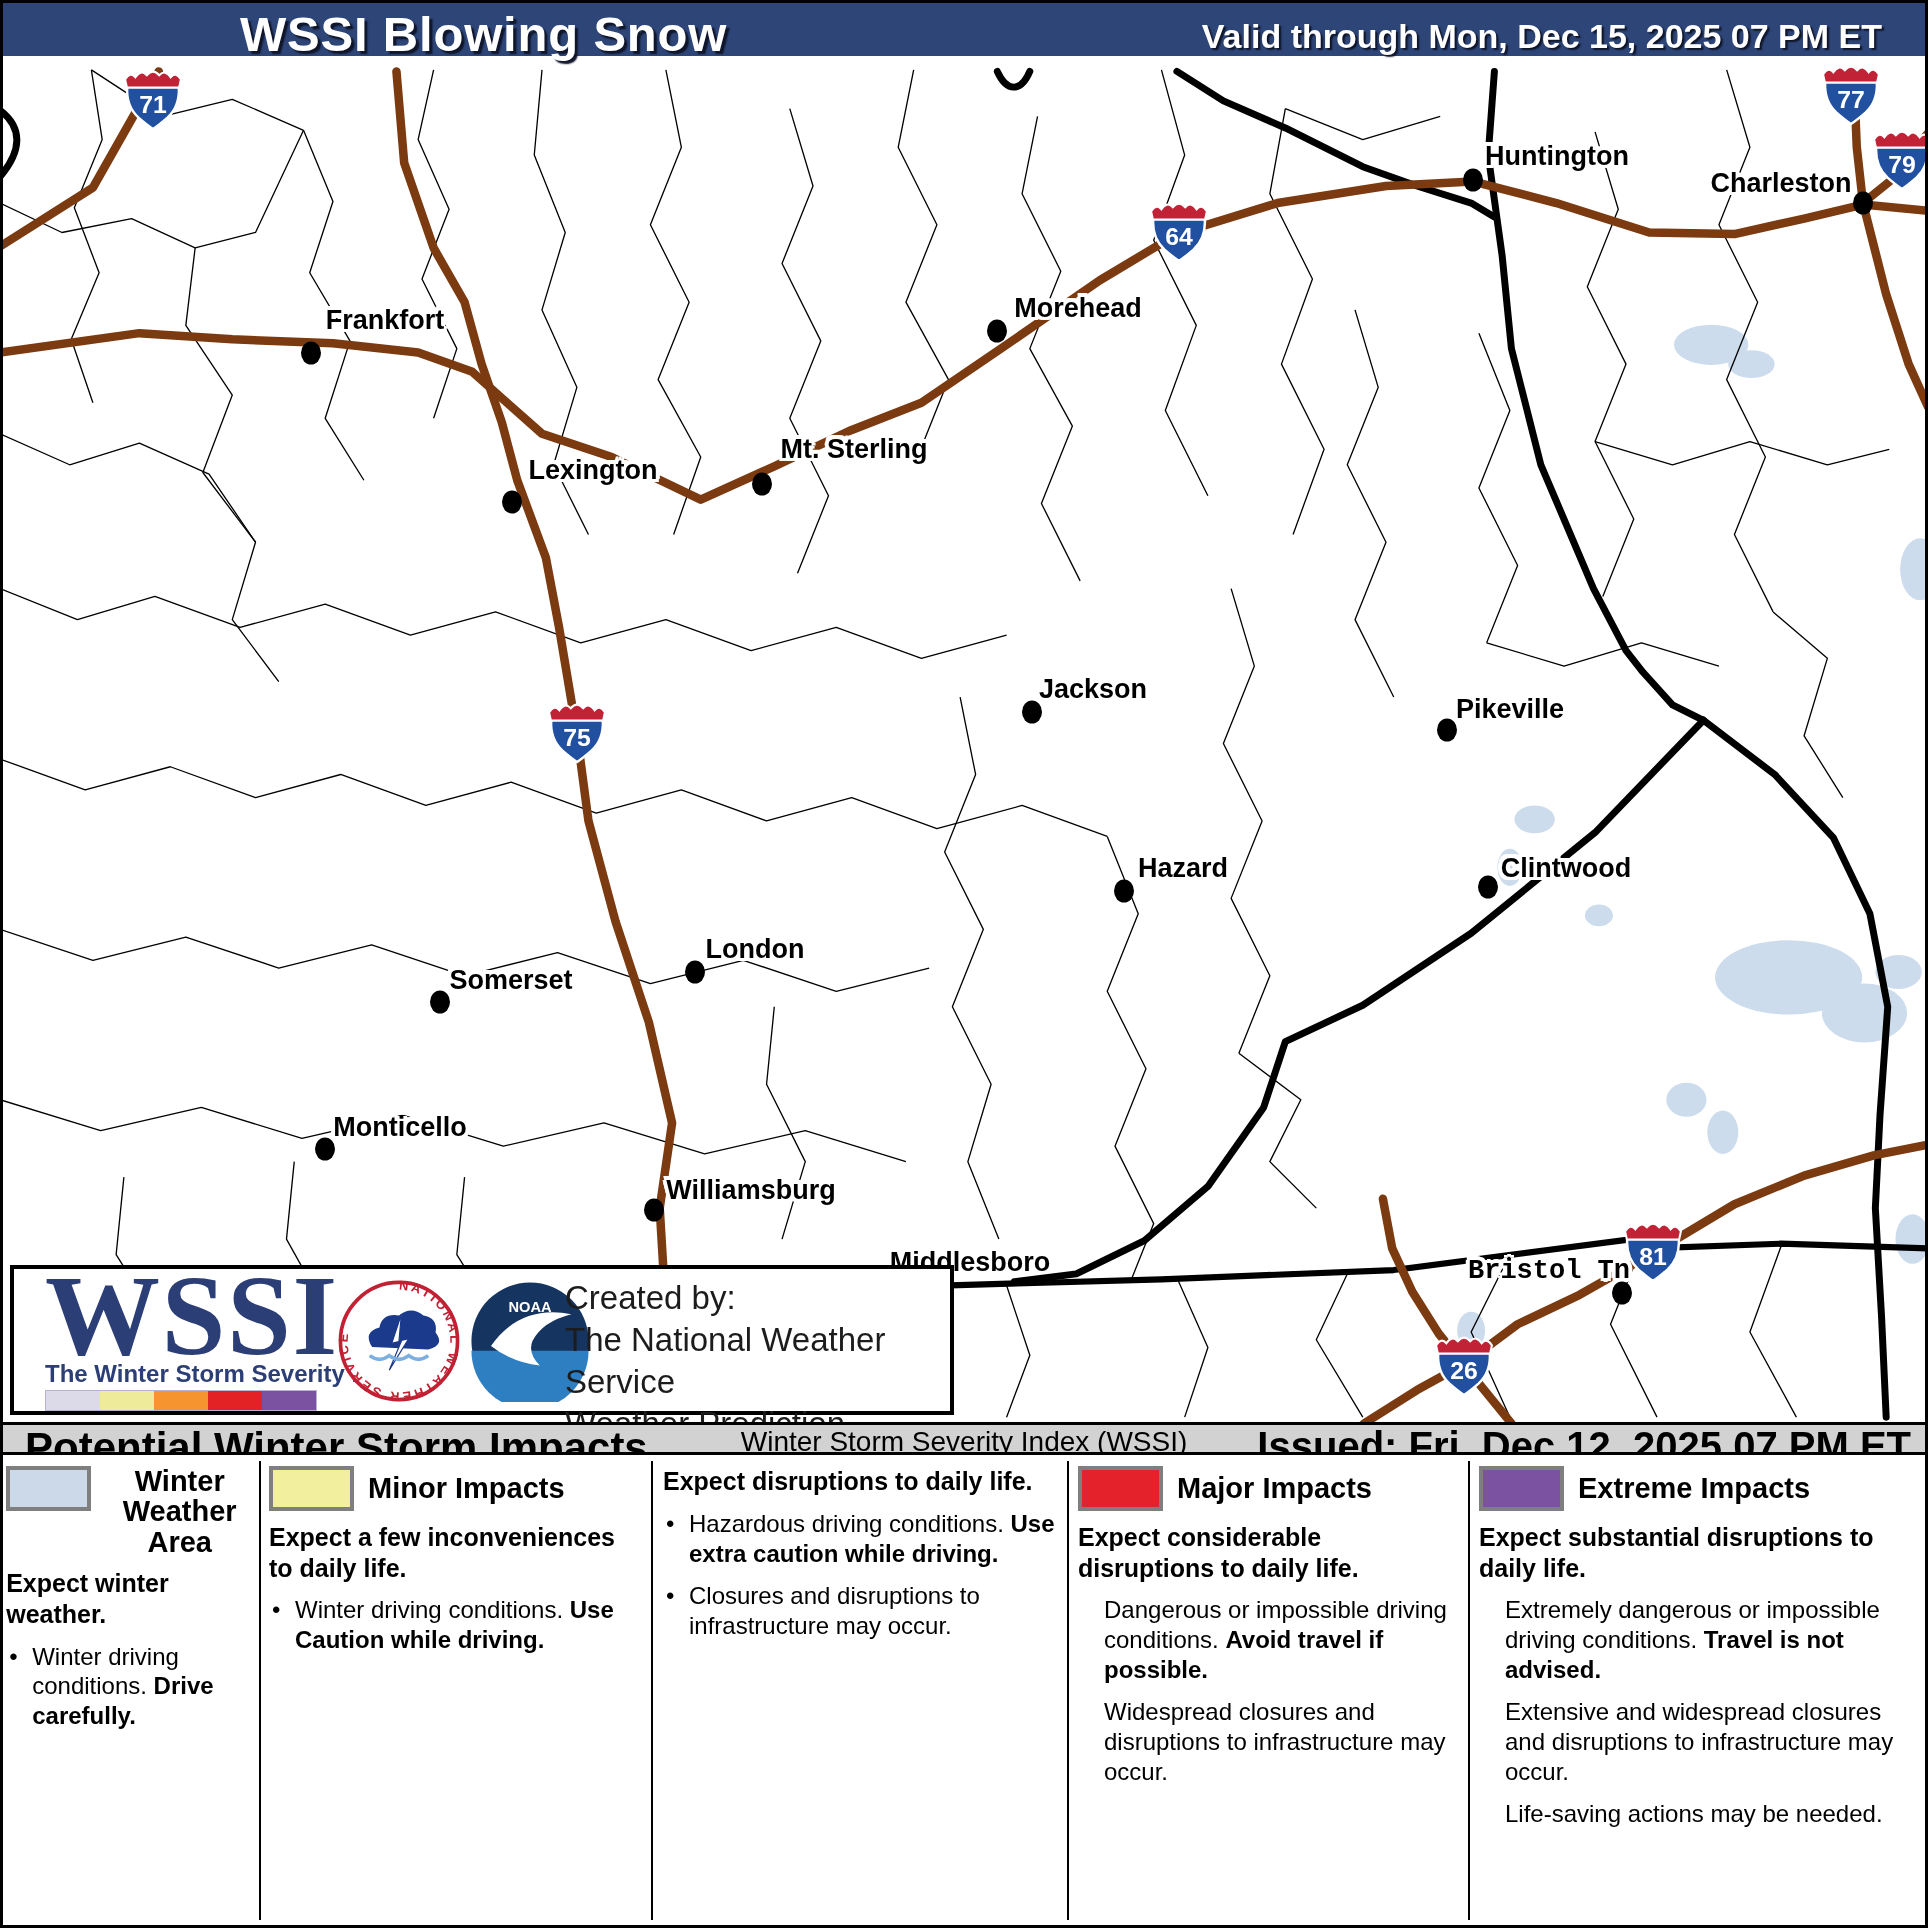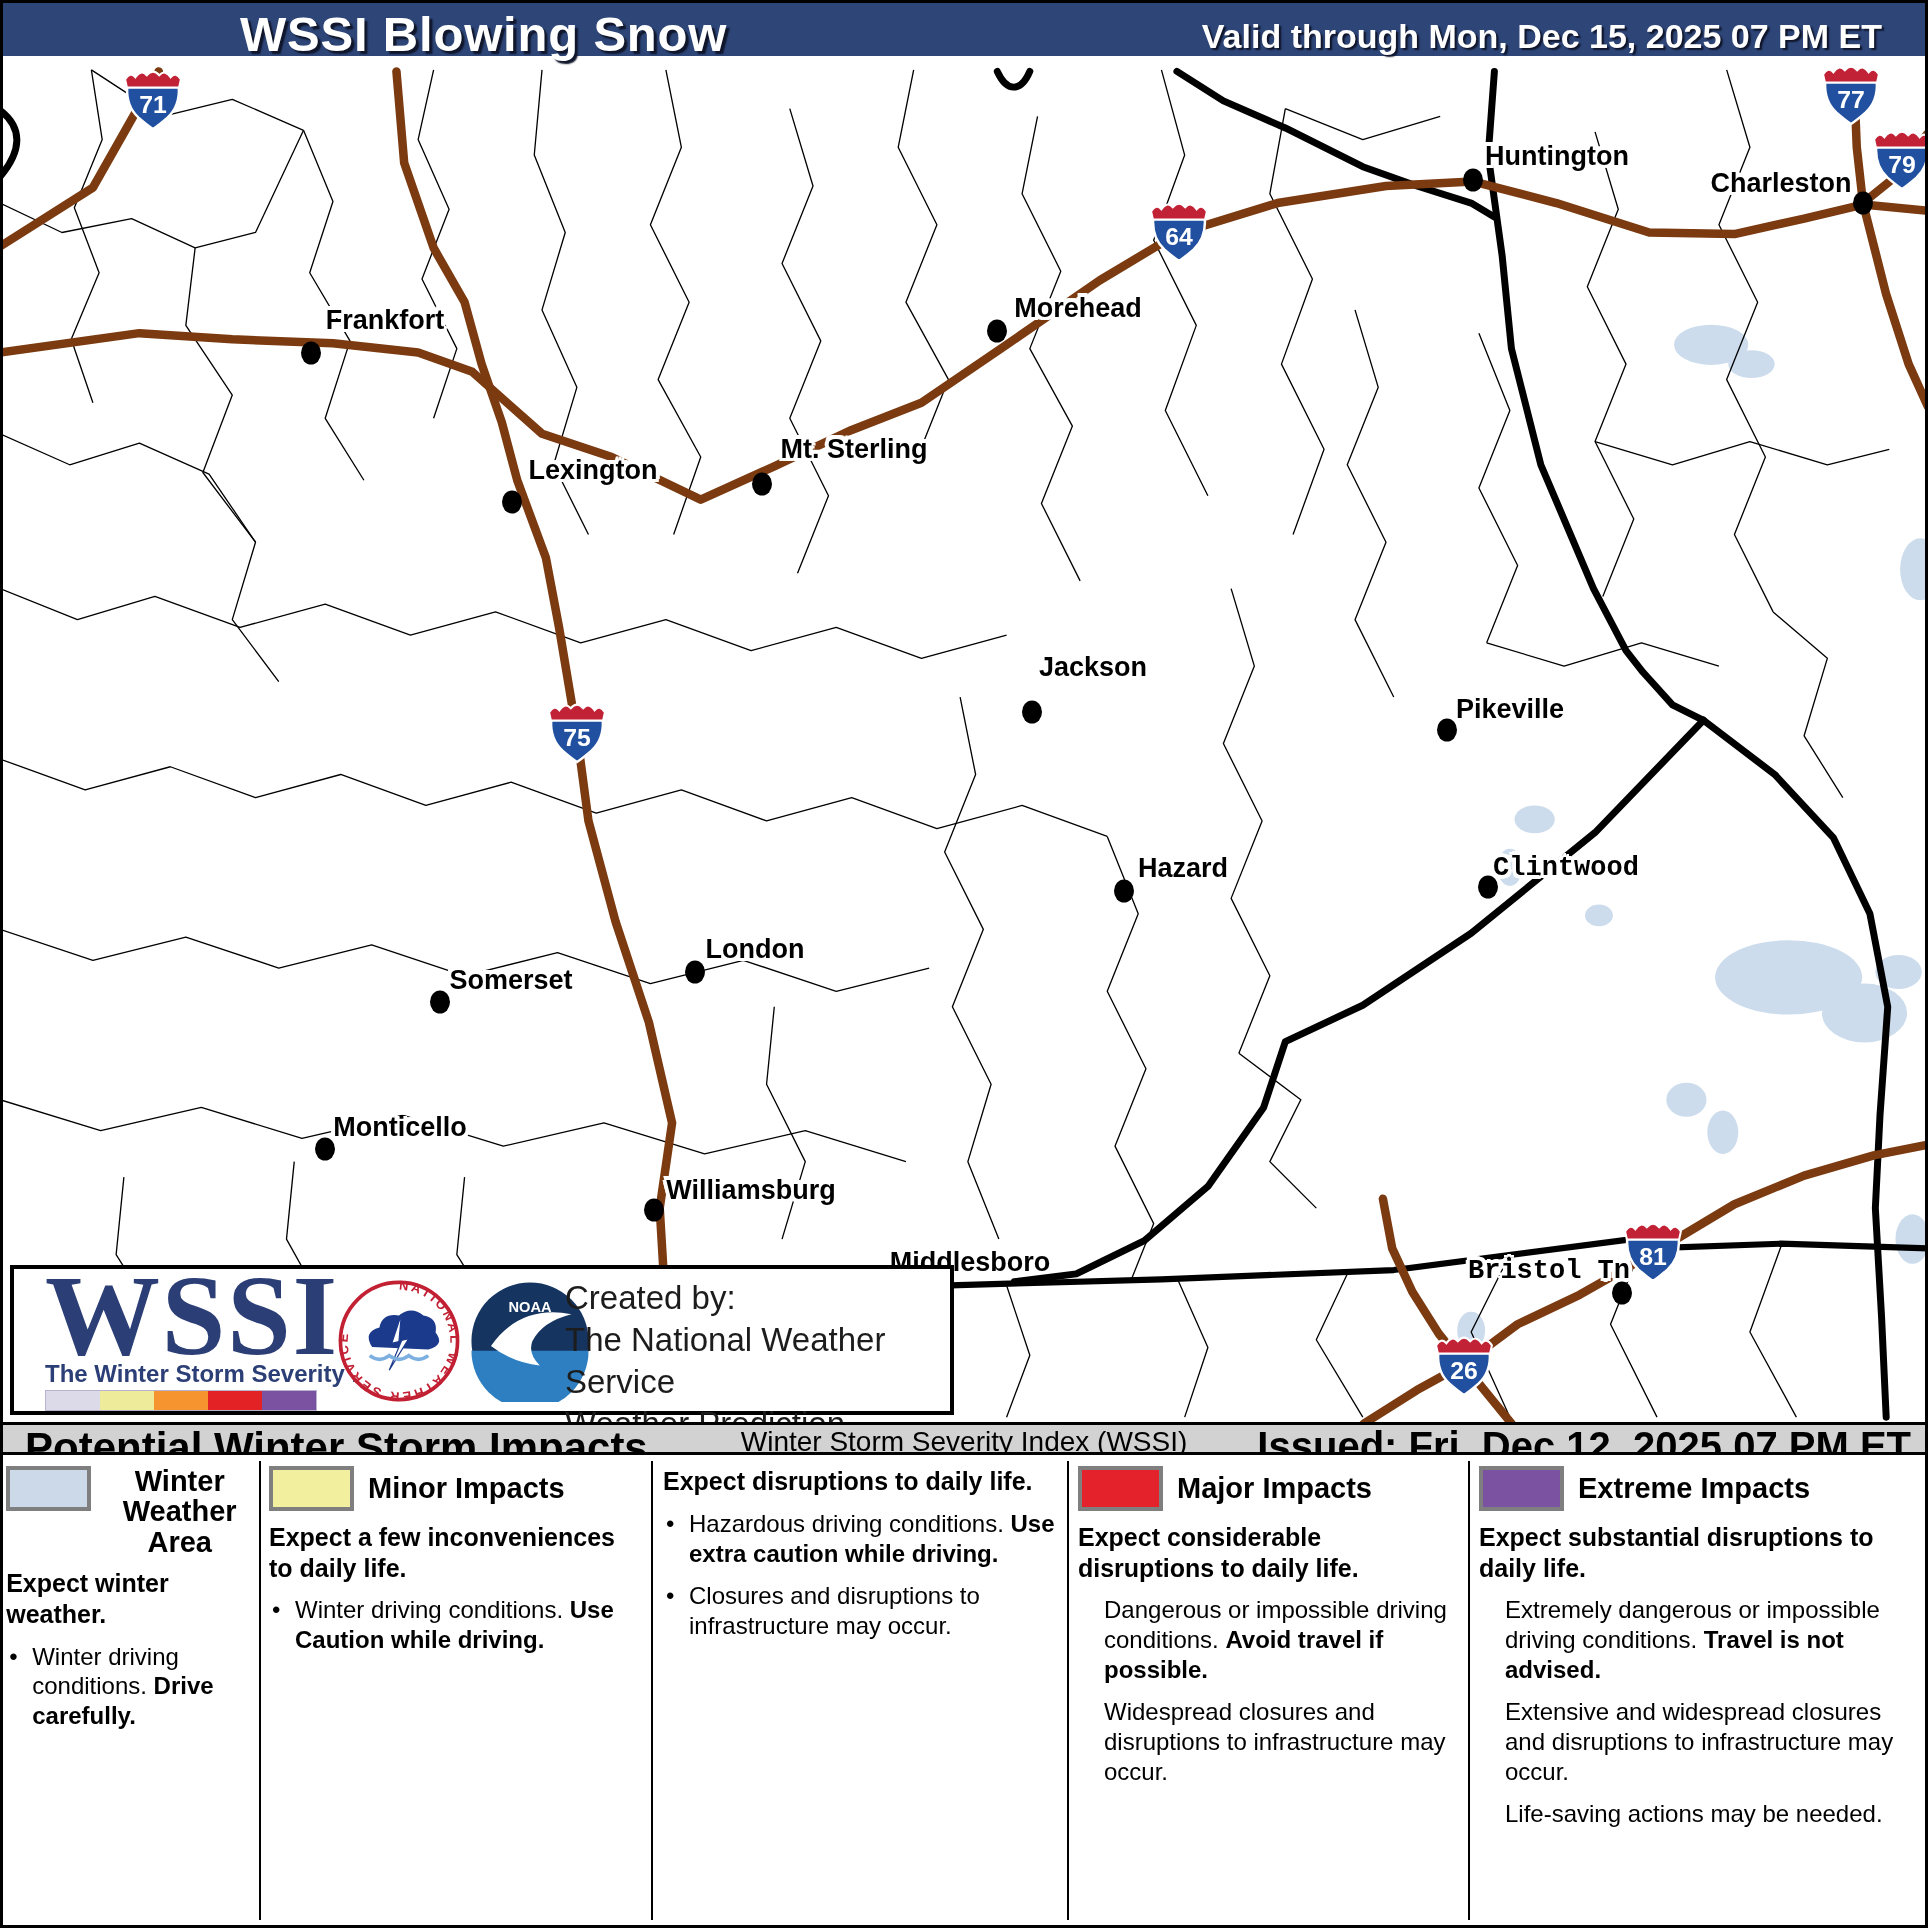--- a/index.html
+++ b/index.html
@@ -147,27 +147,27 @@
     <div class="city-label" style="left: 593px; top: 470px;">Lexington</div>
     <div class="city-dot" style="left: 762px; top: 484px;"></div>
     <div class="city-label" style="left: 854px; top: 449px;">Mt. Sterling</div>
     <div class="city-dot" style="left: 997px; top: 331px;"></div>
     <div class="city-label" style="left: 1078px; top: 308px;">Morehead</div>
     <div class="city-dot" style="left: 1473px; top: 180px;"></div>
     <div class="city-label" style="left: 1557px; top: 156px;">Huntington</div>
     <div class="city-dot" style="left: 1863px; top: 203px;"></div>
     <div class="city-label" style="left: 1781px; top: 183px;">Charleston</div>
     <div class="city-dot" style="left: 1032px; top: 712px;"></div>
-    <div class="city-label" style="left: 1093px; top: 667px;">Jackson</div>
+    <div class="city-label" style="left: 1093px; top: 689px;">Jackson</div>
     <div class="city-dot" style="left: 1447px; top: 730px;"></div>
     <div class="city-label" style="left: 1510px; top: 709px;">Pikeville</div>
     <div class="city-dot" style="left: 1124px; top: 891px;"></div>
     <div class="city-label" style="left: 1183px; top: 868px;">Hazard</div>
     <div class="city-dot" style="left: 1488px; top: 887px;"></div>
-    <div class="city-label" style="left: 1566px; top: 868px; font-family: Liberation Mono, monospace;">Clintwood</div>
+    <div class="city-label" style="left: 1566px; top: 868px;">Clintwood</div>
     <div class="city-dot" style="left: 695px; top: 972px;"></div>
     <div class="city-label" style="left: 755px; top: 949px;">London</div>
     <div class="city-dot" style="left: 440px; top: 1002px;"></div>
     <div class="city-label" style="left: 511px; top: 980px;">Somerset</div>
     <div class="city-dot" style="left: 325px; top: 1149px;"></div>
     <div class="city-label" style="left: 400px; top: 1127px;">Monticello</div>
     <div class="city-dot" style="left: 654px; top: 1210px;"></div>
     <div class="city-label" style="left: 751px; top: 1190px;">Williamsburg</div>
     <div class="city-label" style="left: 970px; top: 1262px;">Middlesboro</div>
     <div class="city-dot" style="left: 1622px; top: 1293px;"></div>

